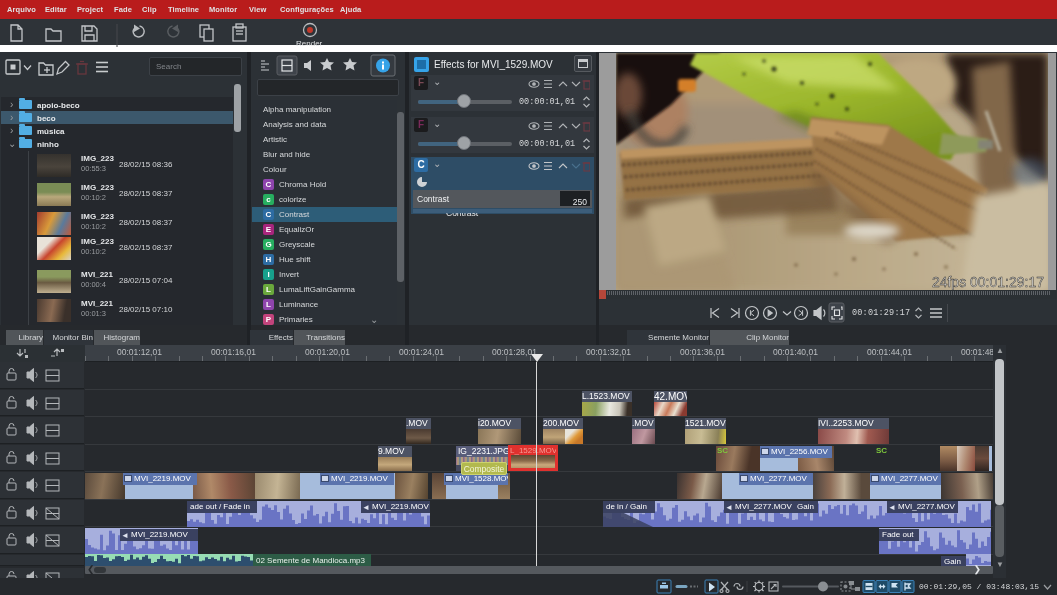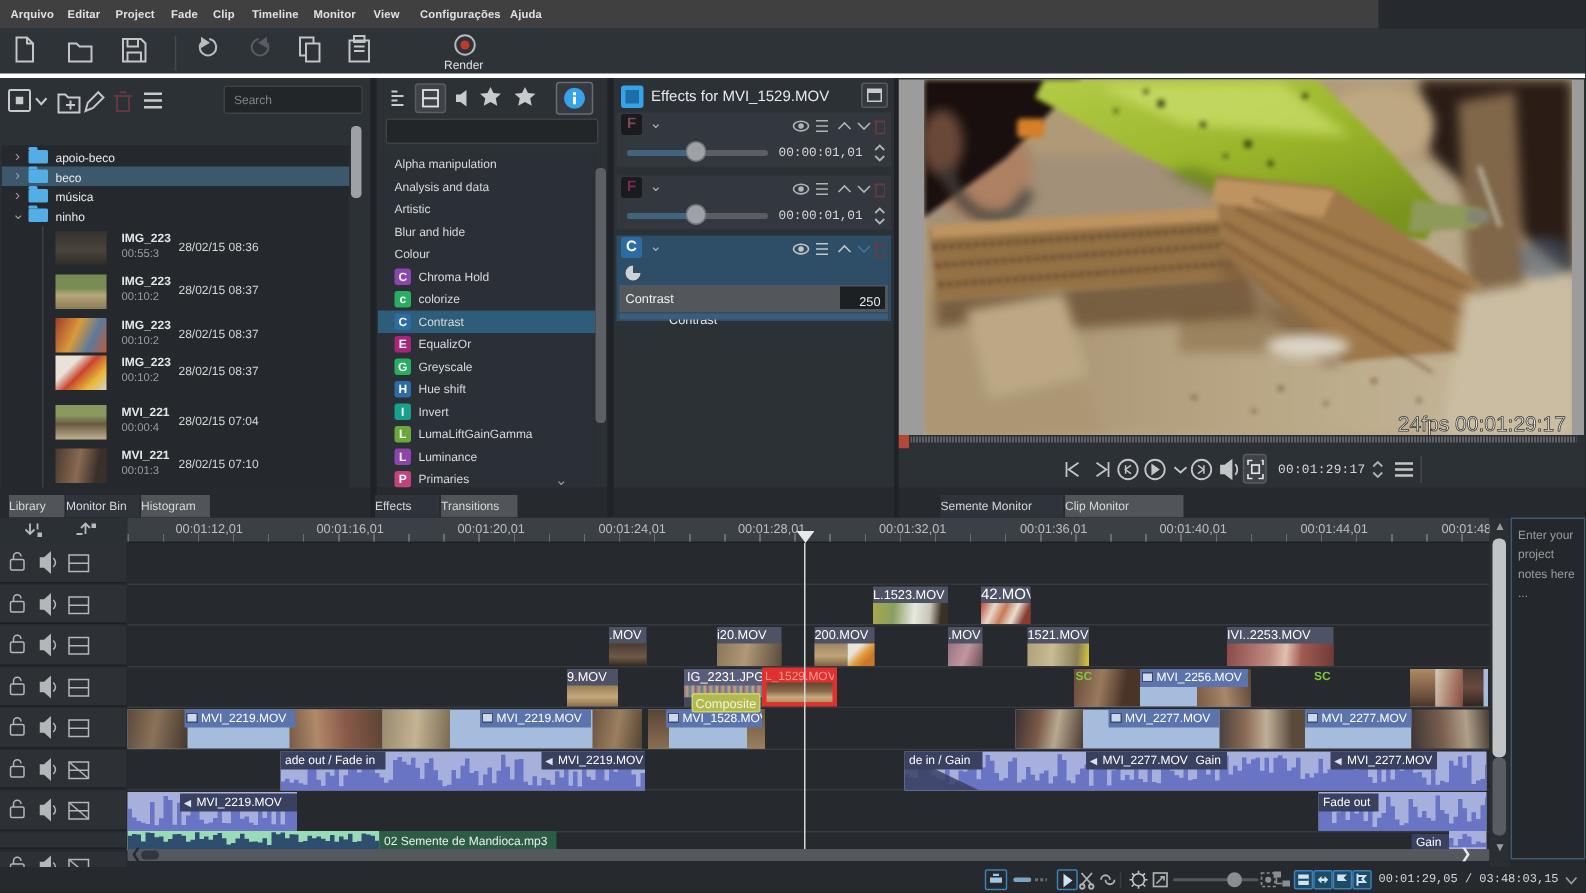--- a/index.html
+++ b/index.html
@@ -2,35 +2,35 @@
 <html><head>
 <meta charset="utf-8">
 <style>
 * { margin:0; padding:0; box-sizing:border-box; }
 html,body { width:1057px; height:595px; background:#1d2023; overflow:hidden; }
 body, .w { font-family:"Liberation Sans", sans-serif; color:#dcdee0; }
 .abs { position:absolute; }
 #root { position:relative; width:1057px; height:595px; background:#26292d; overflow:hidden; }
 .mono { font-family:"Liberation Mono", monospace; }
 
-#menubar { left:0; top:0; width:919px; height:19px; background:#404040; font-size:7.5px; font-weight:bold; letter-spacing:0.1px;padding-left:44px; }
+#menubar { left:0; top:0; width:1057px; height:19px; background:#b91c1c; font-size:7.5px; font-weight:bold; letter-spacing:0.1px;padding-left:44px; }
 #menubar span { position:absolute; top:5px; color:#dfe1e3; }
 
-#toolbar { left:0; top:19px; width:1057px; height:33px; background:#2e3338; border-bottom:3px solid #ffffff; }
+#toolbar { left:0; top:19px; width:1057px; height:33px; background:#2e3338; border-bottom:7px solid #ffffff; }
 
 .panel { background:#2c3136; }
-.tab { position:absolute; top:330px; height:15px; background:#515559; color:#d5d7d9; font-size:8px; text-align:left; line-height:15px; white-space:nowrap; overflow:hidden; }
+.tab { position:absolute; top:330px; height:15px; background:#515559; color:#d5d7d9; font-size:8px; text-align:right; line-height:15px; white-space:nowrap; overflow:hidden; }
 .tab.active { background:#2f343a; }
 .rlabel2 { position:absolute; top:2px; font-size:8.5px; color:#bcbfc2; }
 .track-sep { position:absolute; left:85px; width:908px; height:1px; background:#36393d; }
 
 .folder-arrow { position:absolute; top:0px; font-size:10px; color:#9a9da0; line-height:13px; }
 .folder-ic { position:absolute; left:18px; top:2px; width:13px; height:9px; background:#52aee4; border-radius:1px; }
 .folder-ic:before { content:""; position:absolute; left:0; top:-2px; width:6px; height:2px; background:#52aee4; border-radius:1px 1px 0 0; }
-.folder-tx { position:absolute; left:36px; top:1px; font-size:8px; font-weight:normal; color:#e8eaec; line-height:13px;text-align:right; }
+.folder-tx { position:absolute; left:36px; top:1px; font-size:8px; font-weight:bold; color:#e8eaec; line-height:13px;text-align:right; }
 .binrow { position:absolute; left:0; width:232px; height:29px; }
 .thumb { position:absolute; left:36px; top:3px; width:34px; height:23px; }
 .bn { position:absolute; left:80px; top:3px; font-size:8px; font-weight:bold; color:#e4e6e8; width:33px; overflow:hidden; white-space:nowrap; }
 .bd { position:absolute; left:80px; top:13px; font-size:7.5px; color:#9a9da0; }
 .bdate { position:absolute; left:118px; top:9px; font-size:8px; color:#d5d7d9; }
 
 .fxcat { position:absolute; left:11px; height:15px; line-height:15px; }
 .fxrow { position:absolute; left:0; height:15px; line-height:15px; padding-left:27px; }
 .fxi { position:absolute; left:11px; top:2px; width:11px; height:11px; border-radius:2px; color:#fff; font-size:8px; font-weight:bold; text-align:center; line-height:11px; }
 
@@ -737,23 +737,20 @@
       <span style="position:absolute;right:12px;top:-2px;font-size:9px;color:#e8eaec">❯</span>
     </div>
     <div class="abs" style="left:993px;top:0;width:13px;height:233px;background:#2b2f34">
       <span style="position:absolute;left:3px;top:1px;font-size:8px;color:#9a9da0">▲</span>
       <div class="abs" style="left:2px;top:14px;width:9px;height:146px;background:#c2c5c8;border-radius:4px"></div>
       <div class="abs" style="left:2px;top:160px;width:9px;height:52px;background:#595d61;border-radius:4px"></div>
       <span style="position:absolute;left:3px;top:215px;font-size:8px;color:#9a9da0">▼</span>
     </div>
   </div>
 
-  <div id="notes" class="abs" style="left:1007px;top:345px;width:50px;height:228px;background:#24272b;border:1px solid #3d5a6e">
-    <div style="padding:4px 4px;font-size:8px;color:#9a9da0;line-height:13px">Enter your project notes here<br>...</div>
-  </div>
 
   <div id="status" class="abs" style="left:0;top:578px;width:1057px;height:17px;background:#26292d">
     <svg width="200" height="17" style="position:absolute;left:655px;top:0">
       <rect x="2" y="2" width="14" height="13" rx="1" fill="none" stroke="#3b82b8"></rect>
         <rect x="5" y="7" width="8" height="3.5" fill="#9ec8e8"></rect>
         <rect x="7" y="4.5" width="4" height="1.5" fill="#9ec8e8"></rect>
       <path d="M22 8.5 h9" stroke="#7aa5c0" stroke-width="3" stroke-linecap="round"></path>
       <path d="M35 8.5 h8" stroke="#6a6e72" stroke-width="2" stroke-dasharray="2,1.5"></path>
       <rect x="50" y="2" width="13" height="13" rx="1" fill="none" stroke="#3b82b8"></rect>
         <path d="M54 4.5 l6 4.5 -6 4.5 z" fill="#cfe3f2"></path>

